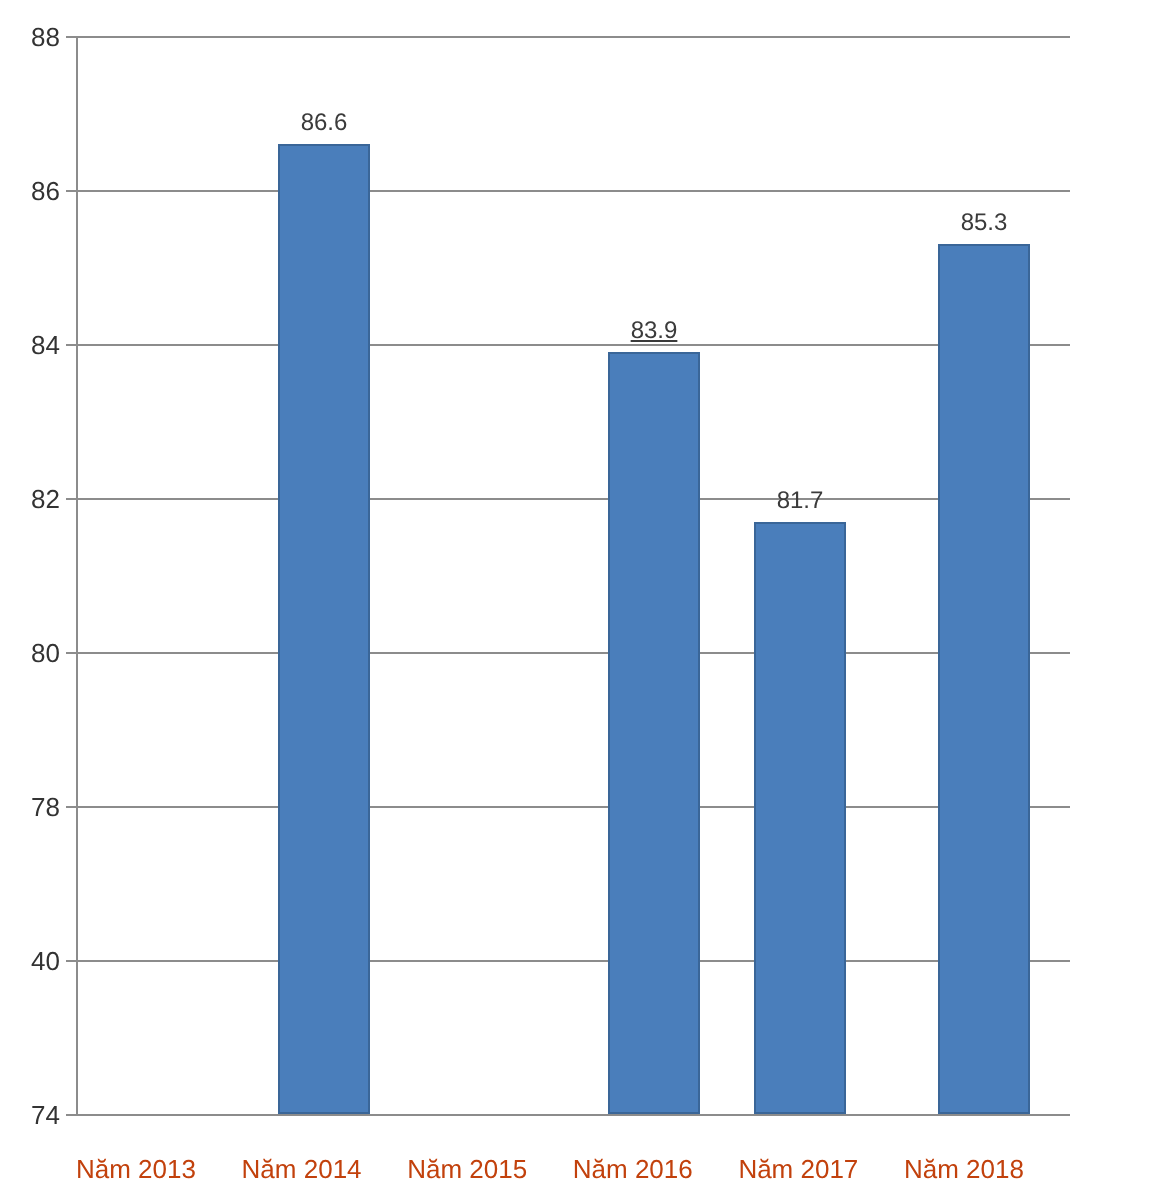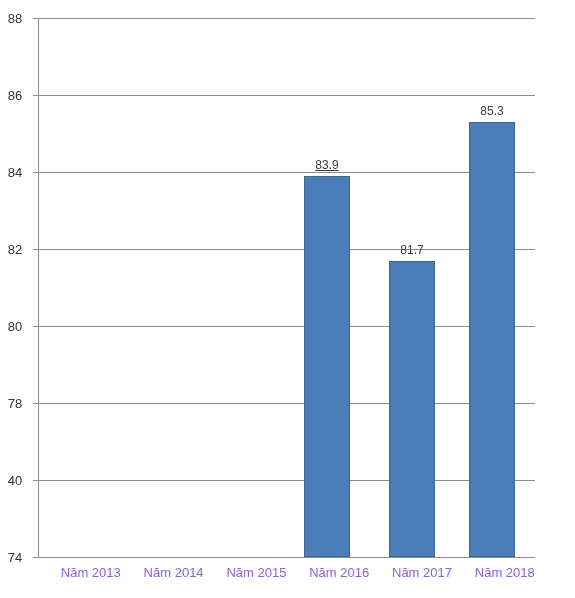--- a/index.html
+++ b/index.html
@@ -53,21 +53,21 @@
     width: 5px;
     height: 1px;
     background: #8c8c8c;
     left: 33px;
   }
 
   .y-tick-label {
     position: absolute;
     right: 0;
     width: 30px;
-    text-align: center;
+    text-align: right;
     font-size: 13px;
     color: #333333;
     line-height: 1;
   }
 
   #y-axis-labels {
     position: absolute;
     left: 0;
     top: 0;
     width: 30px;
@@ -113,24 +113,24 @@
   #x-axis-labels {
     position: absolute;
     left: 38px;
     top: 566px;
     width: 497px;
     height: 24px;
   }
 
   .x-tick-label {
     position: absolute;
-    top: 0;
-    text-align: right;
+    top: 12px;
+    text-align: left;
     font-size: 13px;
-    color: #8b5cf6;
+    color: #c2410c;
     white-space: nowrap;
     line-height: 1;
   }
 </style>
 </head>
 <body>
 
 <div id="chart-root">
 
   <div id="y-axis-labels">
@@ -162,28 +162,32 @@
     <div class="gridline" style="top:231px;"></div>
     <div class="gridline" style="top:308px;"></div>
     <div class="gridline" style="top:385px;"></div>
     <div class="gridline" style="top:462px;"></div>
     <div class="gridline" style="top:539px;"></div>
   </div>
 
   <div id="bars-layer">
 
 
+    <div class="bar-group" style="left:101px; width:46px;">
+      <div class="bar-value-label" style="bottom: 490.1px;">86.6</div>
+      <div class="bar" style="height: 485.1px;"></div>
+    </div>
 
 
     <div class="bar-group" style="left:266px; width:46px;">
       <div class="bar-value-label" style="bottom: 386.15px; text-decoration: underline;">83.9</div>
       <div class="bar" style="height: 381.15px;"></div>
     </div>
 
-    <div class="bar-group" style="left:351px; width:46px;">
+    <div class="bar-group" style="left:339px; width:46px;">
       <div class="bar-value-label" style="bottom: 301.45px;">81.7</div>
       <div class="bar" style="height: 296.45px;"></div>
     </div>
 
     <div class="bar-group" style="left:431px; width:46px;">
       <div class="bar-value-label" style="bottom: 440.05px;">85.3</div>
       <div class="bar" style="height: 435.05px;"></div>
     </div>
 
   </div>

